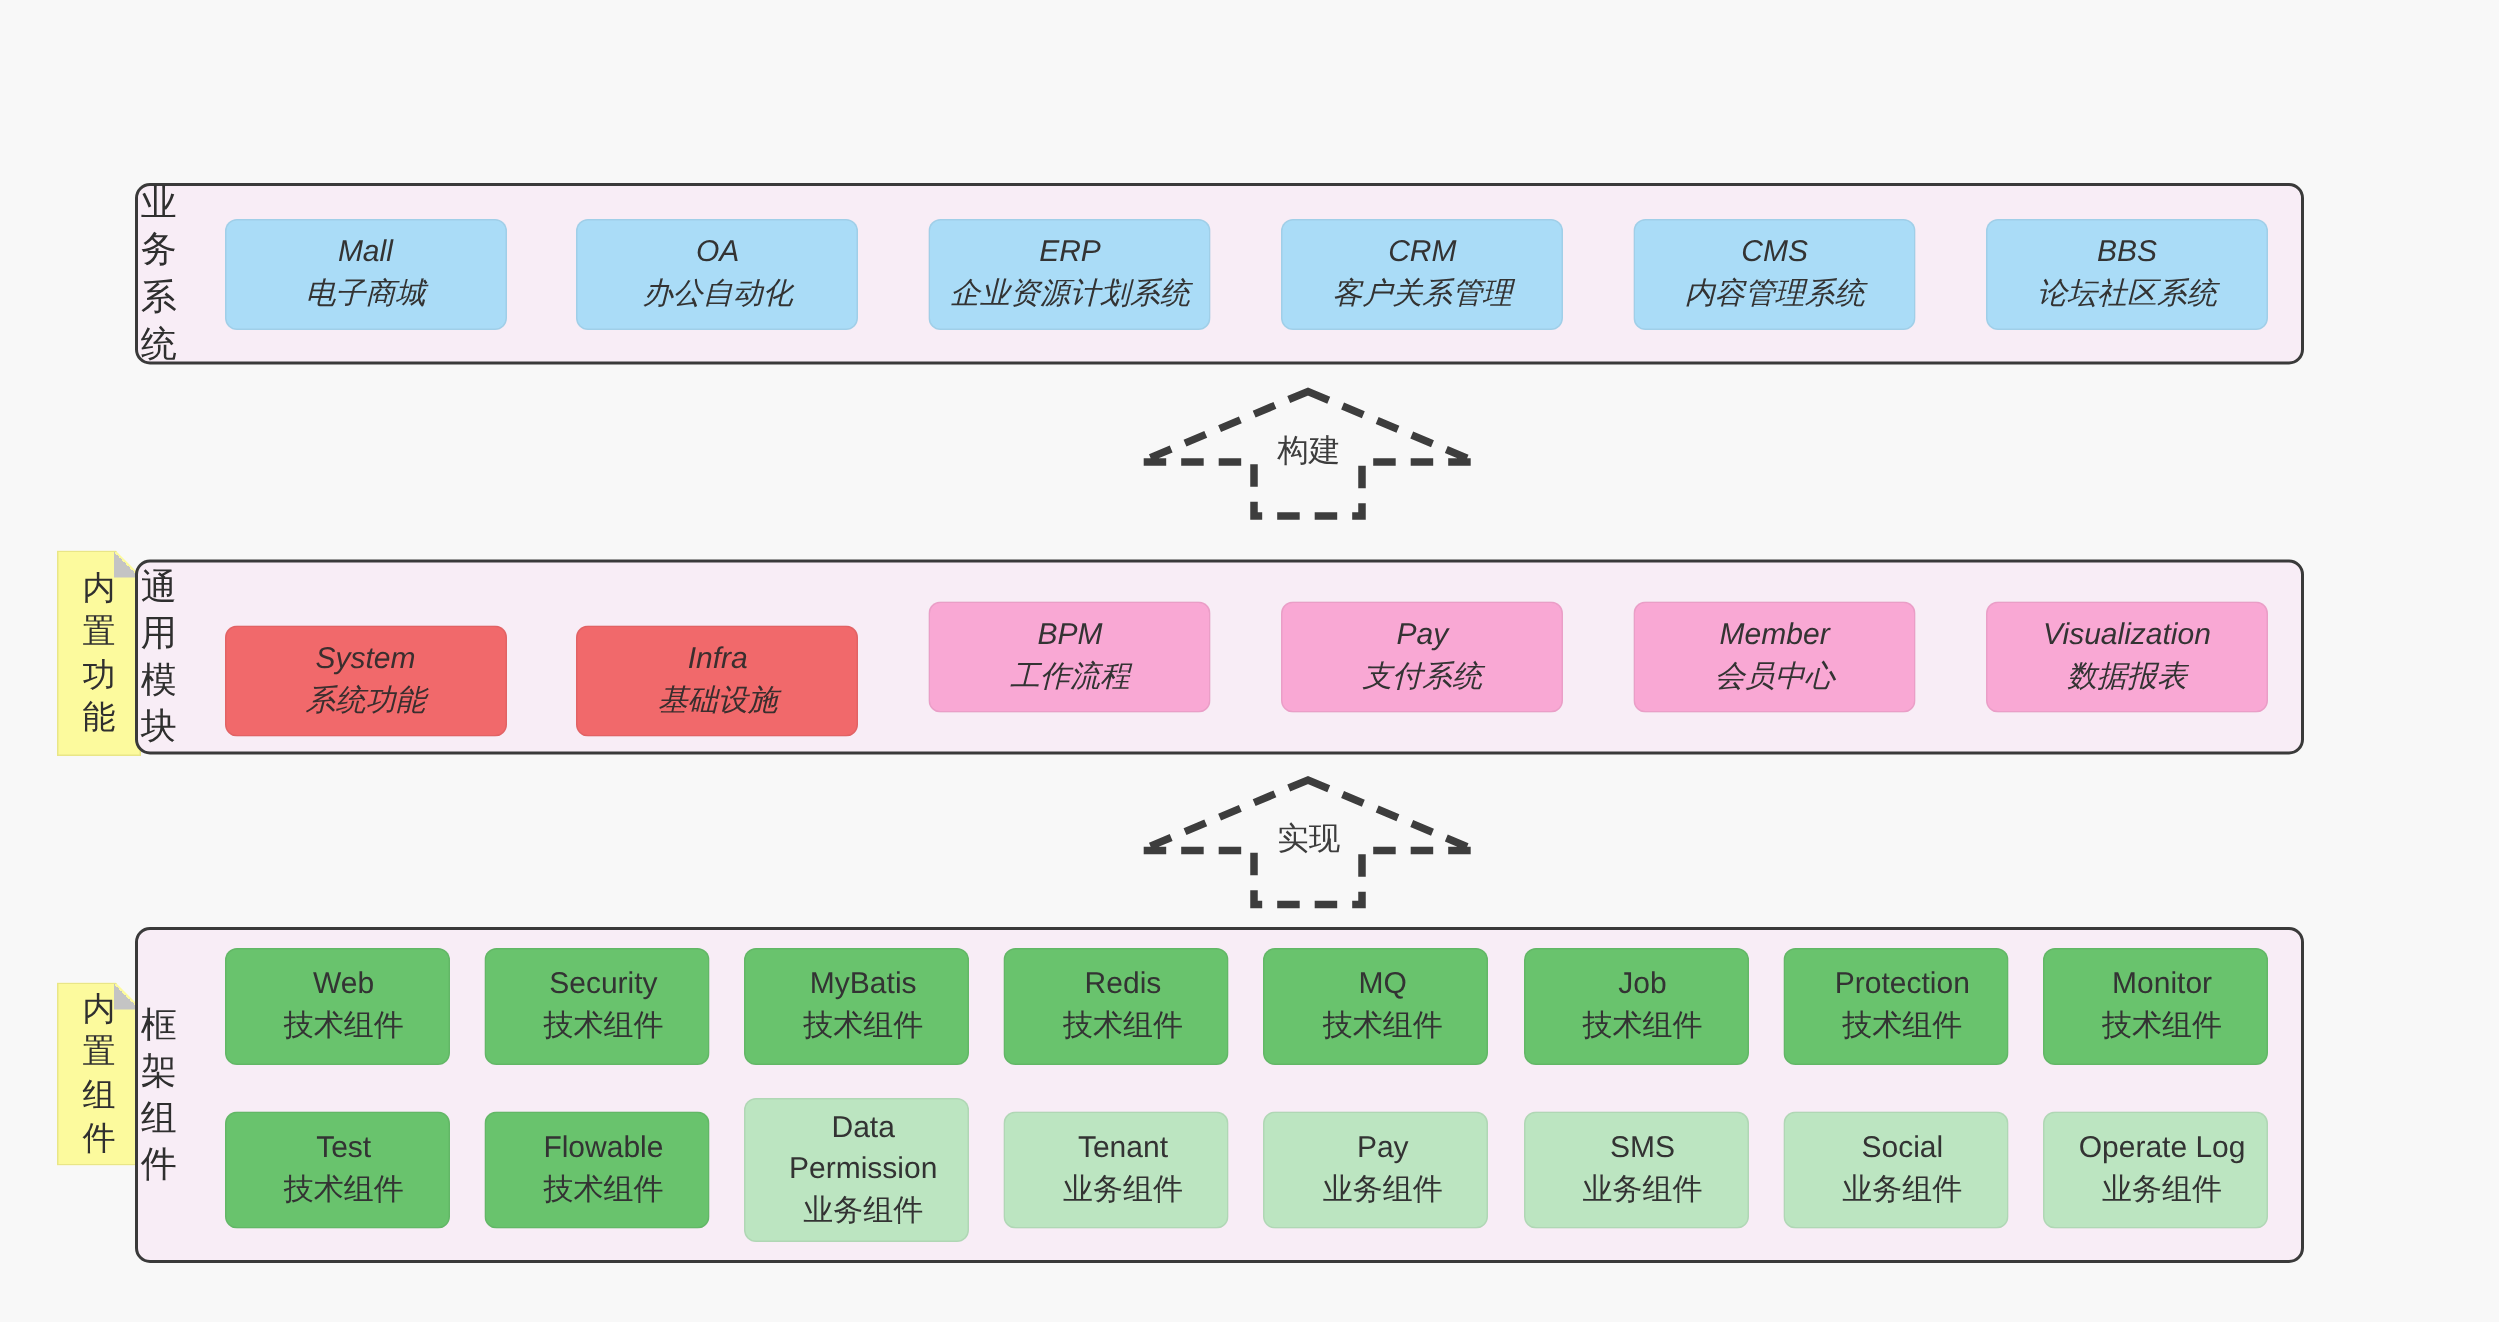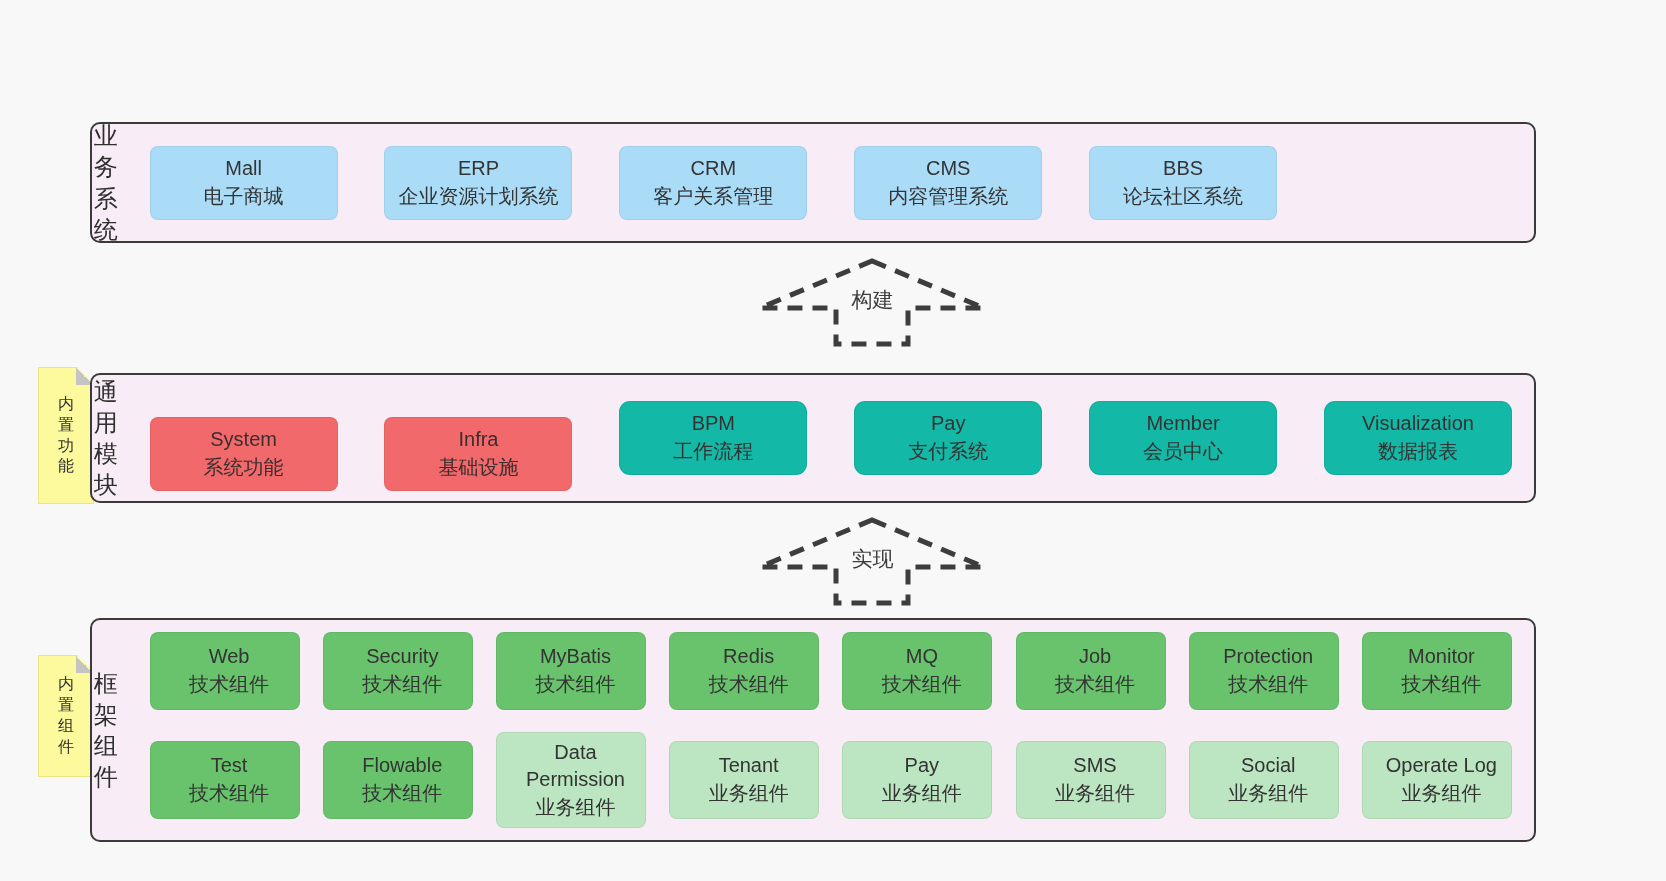--- a/index.html
+++ b/index.html
@@ -26,34 +26,34 @@
     align-items:center;margin:0 22px 0 30px;
   }
   .cols6{grid-template-columns:repeat(6,188px);}
   .cols8{grid-template-columns:repeat(8,150px);row-gap:22px;}
   .box{
     box-sizing:border-box;border-radius:8px;text-align:center;
     display:flex;flex-direction:column;justify-content:center;
     padding:6px 4px;font-size:20px;line-height:1.38;color:#333;
     border:1px solid rgba(0,0,0,0.06);
   }
-  .cols6 .box{min-height:74px;}
+  .cols6 .box{min-height:74px;font-style:italic;}
   .cols8 .box{min-height:78px;padding-left:13px;}
   .blue{background:#aadcf7;}
   .red{background:#f1696b;color:#3a2e2e;margin-top:32px;}
-  .pink{background:#14b8a6;border-radius:11px;}
+  .pink{background:#f9a8d4;}
   .green{background:#69c36d;}
   .lightgreen{background:#bce5c1;}
   .sticky{
     position:absolute;left:38px;width:56px;z-index:1;
     background:#fcfa9d;border:1px solid #e9e687;box-sizing:border-box;
     display:flex;align-items:center;justify-content:center;
     clip-path:polygon(0 0,calc(100% - 17px) 0,100% 17px,100% 100%,0 100%);
   }
-  .sticky .vlabel{margin:0;font-size:16px;}
+  .sticky .vlabel{margin:0;font-size:22px;}
   .sticky-modules{top:367px;height:137px;}
   .sticky-components{top:655px;height:122px;}
   .fold{
     position:absolute;top:0;right:0;width:17px;height:17px;
     background:linear-gradient(225deg,rgba(0,0,0,0) 50%,#c4c4c4 50%);
   }
   .arrow{
     position:absolute;left:755px;width:235px;height:92px;z-index:3;
   }
   .arrow-build{top:256px;}
@@ -69,20 +69,24 @@
 <body>
 
 <div class="band band-business">
   <div class="vlabel">业务系统</div>
   <div class="boxes cols6">
     <div class="box blue">
       <span>Mall</span>
       <span>电子商城</span>
     </div>
     <div class="box blue">
+      <span>OA</span>
+      <span>办公自动化</span>
+    </div>
+    <div class="box blue">
       <span>ERP</span>
       <span>企业资源计划系统</span>
     </div>
     <div class="box blue">
       <span>CRM</span>
       <span>客户关系管理</span>
     </div>
     <div class="box blue">
       <span>CMS</span>
       <span>内容管理系统</span>

